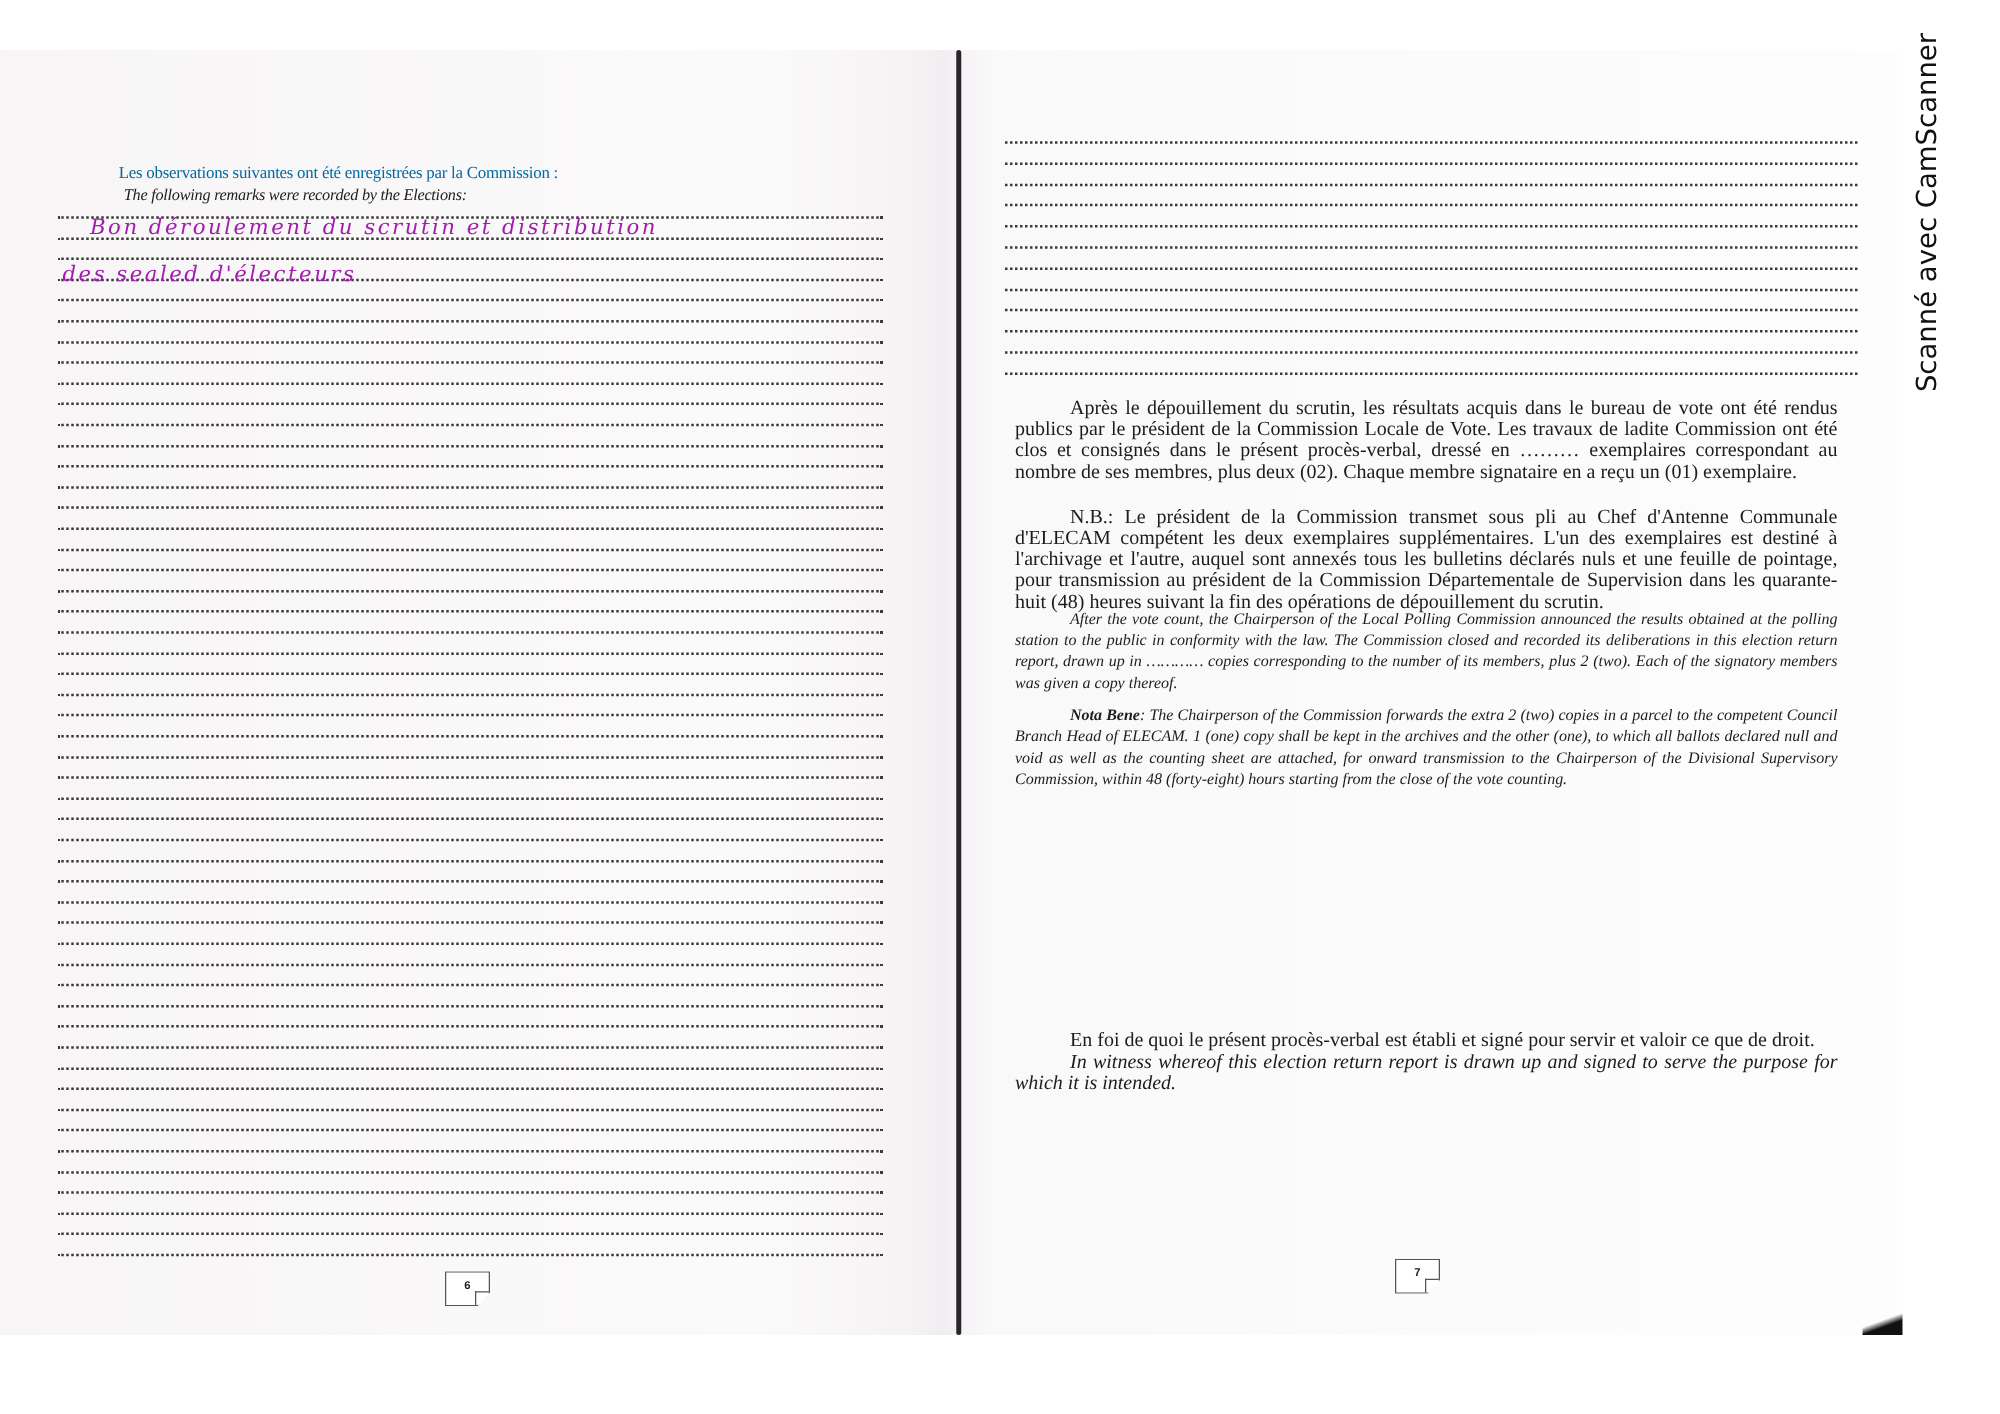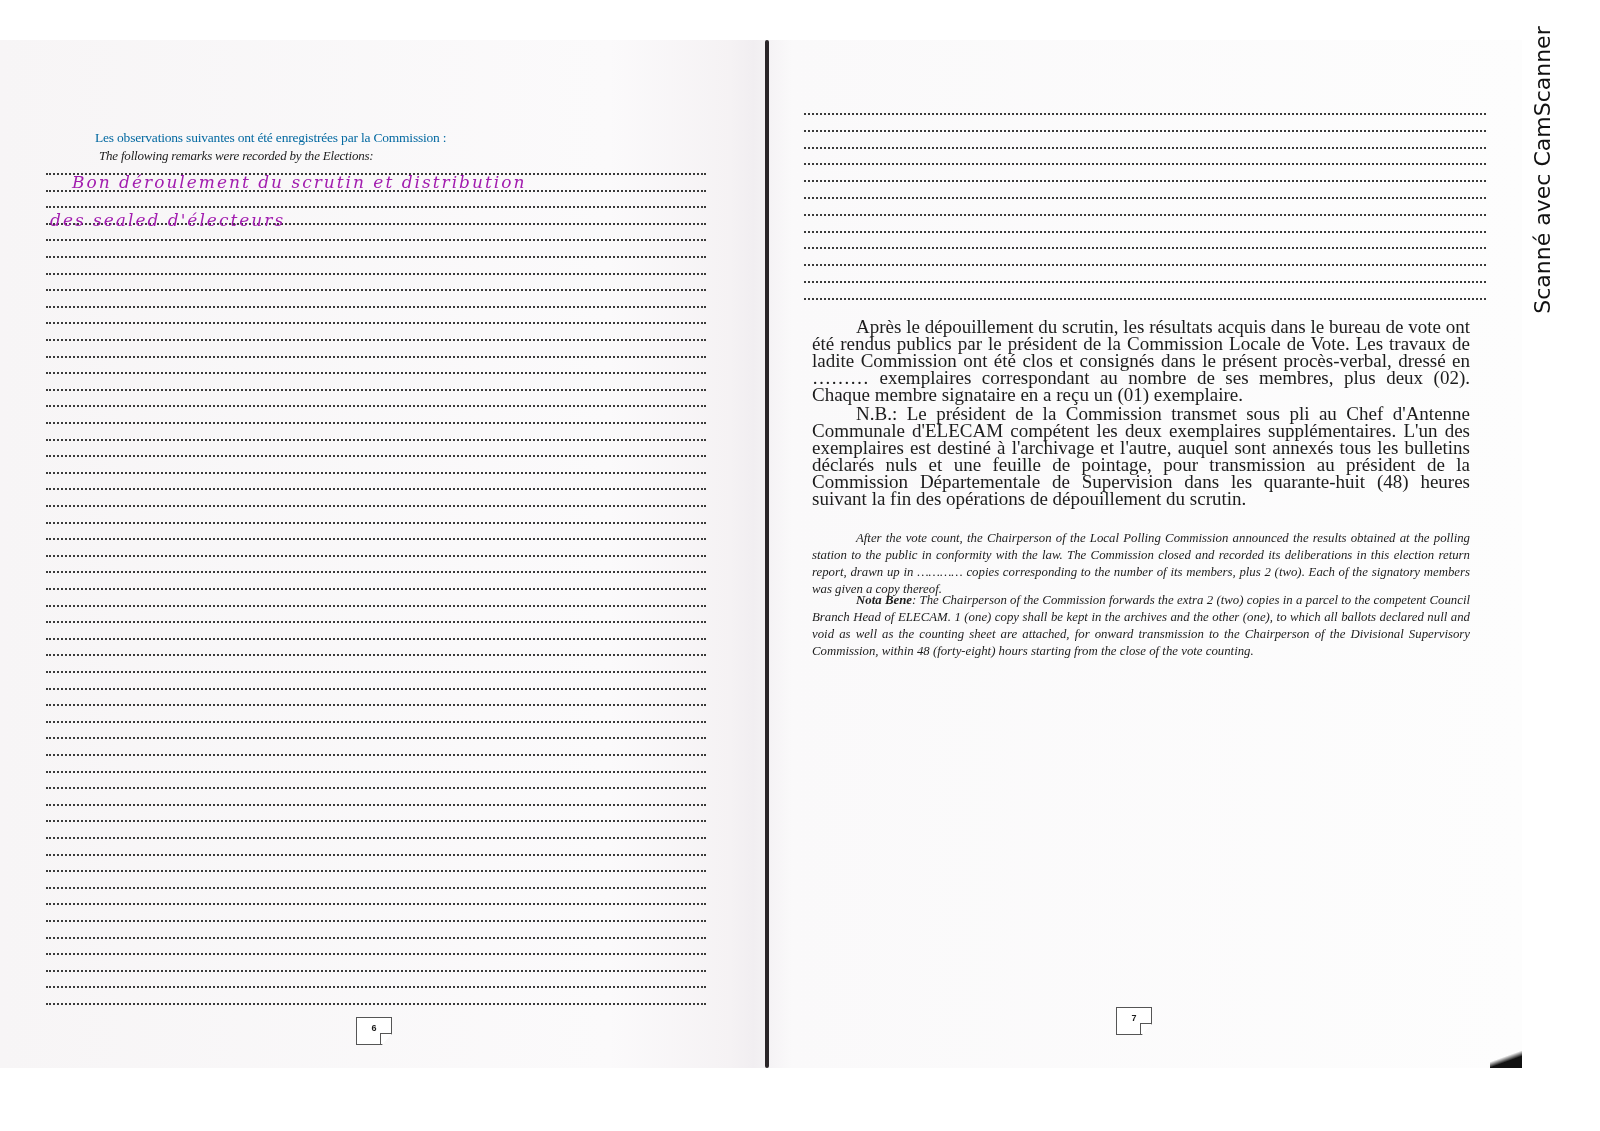--- a/index.html
+++ b/index.html
@@ -39,21 +39,21 @@
 
     .handwriting {
       position: absolute; font-family: "DejaVu Serif", serif; font-style: italic;
       color: #a21caf; font-size: 17px; letter-spacing: 2px; white-space: nowrap;
     }
     .hw1 { left: 72px; top: 132px; }
     .hw2 { left: 50px; top: 170px; }
 
     .text-block {
       position: absolute; left: 42px; width: 658px;
-      font-family: "Liberation Serif", serif; font-size: 19px; line-height: 17px;
+      font-family: "Liberation Serif", serif; font-size: 16px; line-height: 17px;
       text-align: justify;
     }
     .text-block p { margin: 0; text-indent: 44px; }
     .text-block.italic { font-style: italic; font-size: 12.8px; }
     .b { font-weight: normal; }
     .bi { font-weight: bold; font-style: italic; }
 
     .signoff { position: absolute; left: 362px; top: 840px; font-style: italic; font-size: 13px; }
     .signoff .row { white-space: nowrap; line-height: 18px; }
     .signoff .row2 { padding-left: 20px; }
@@ -171,30 +171,34 @@
     </div>
 
   <div class="text-block" style="top:278px;">
     <p>Après le dépouillement du scrutin, les résultats acquis dans le bureau de vote ont été rendus publics par le président de la Commission Locale de Vote. Les travaux de ladite Commission ont été clos et consignés dans le présent procès-verbal, dressé en ……… exemplaires correspondant au nombre de ses membres, plus deux (02). Chaque membre signataire en a reçu un (01) exemplaire.</p>
   </div>
 
   <div class="text-block" style="top:365px;">
     <p><span class="b">N.B.</span><span>: Le président de la Commission transmet sous pli au Chef d'Antenne Communale d'ELECAM compétent les deux exemplaires supplémentaires. L'un des exemplaires est destiné à l'archivage et l'autre, auquel sont annexés tous les bulletins déclarés nuls et une feuille de pointage, pour transmission au président de la Commission Départementale de Supervision dans les quarante-huit (48) heures suivant la fin des opérations de dépouillement du scrutin.</span></p>
   </div>
 
-  <div class="text-block italic" style="top:490px;">
+  <div class="text-block italic" style="top:447px;">
     <p>After the vote count, the Chairperson of the Local Polling Commission announced the results obtained at the polling station to the public in conformity with the law. The Commission closed and recorded its deliberations in this election return report, drawn up in ………… copies corresponding to the number of its members, plus 2 (two). Each of the signatory members was given a copy thereof.</p>
   </div>
 
-  <div class="text-block italic" style="top:552px;">
+  <div class="text-block italic" style="top:524px;">
     <p><span class="bi">Nota Bene</span><span>: The Chairperson of the Commission forwards the extra 2 (two) copies in a parcel to the competent Council Branch Head of ELECAM. 1 (one) copy shall be kept in the archives and the other (one), to which all ballots declared null and void as well as the counting sheet are attached, for onward transmission to the Chairperson of the Divisional Supervisory Commission, within 48 (forty-eight) hours starting from the close of the vote counting.</span></p>
   </div>
 
 
 
+  <div class="text-block" style="top:784px;">
+    <p>En foi de quoi le présent procès-verbal est établi et signé pour servir et valoir ce que de droit.</p>
+    <p style="font-style:italic;">In witness whereof this election return report is drawn up and signed to serve the purpose for which it is intended.</p>
+  </div>
 
 
   <div class="page-num pn-right">7</div>
 </div>
 
 <div class="watermark">
   <span>Scanné avec CamScanner</span>
 </div>
 
 </body></html>

